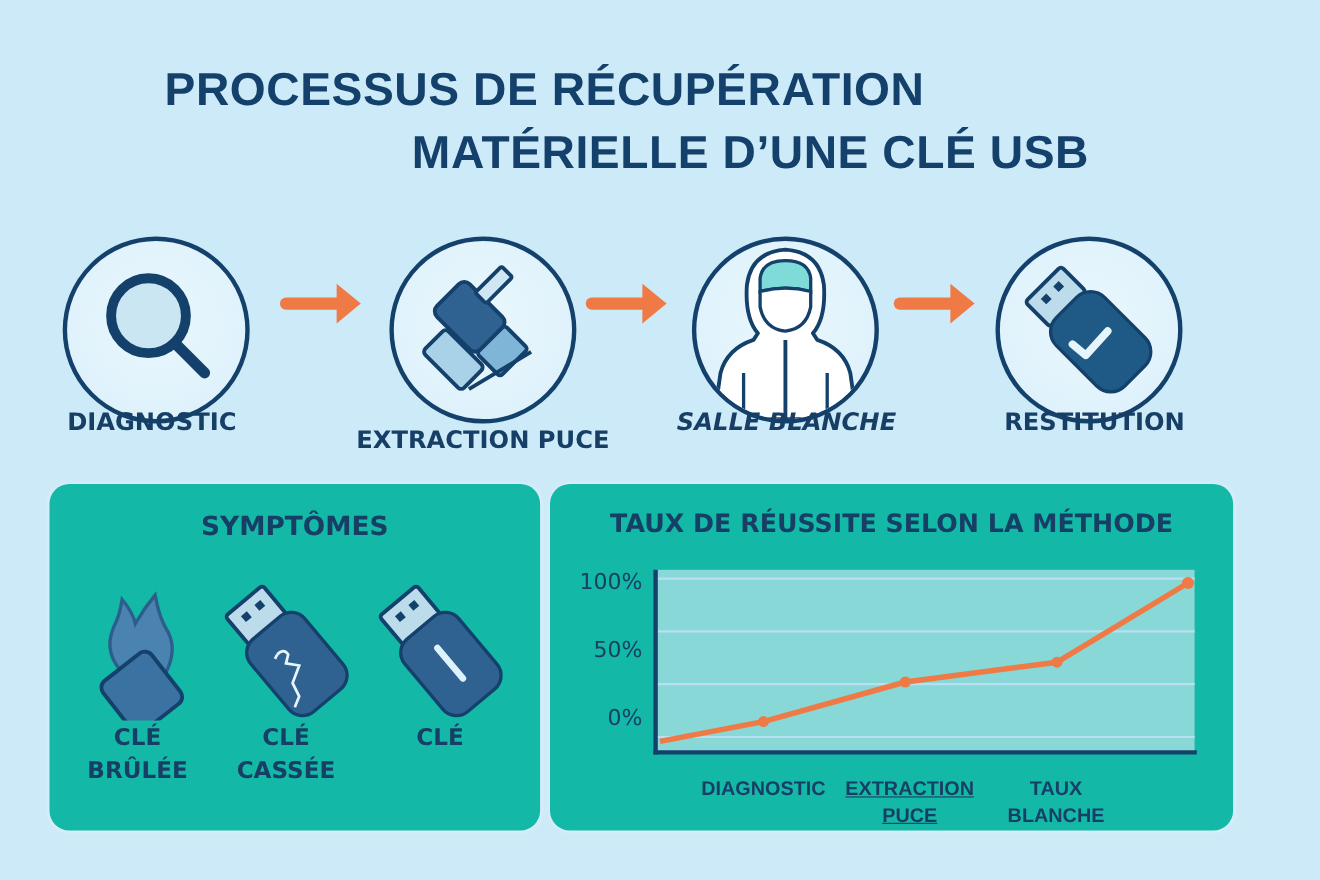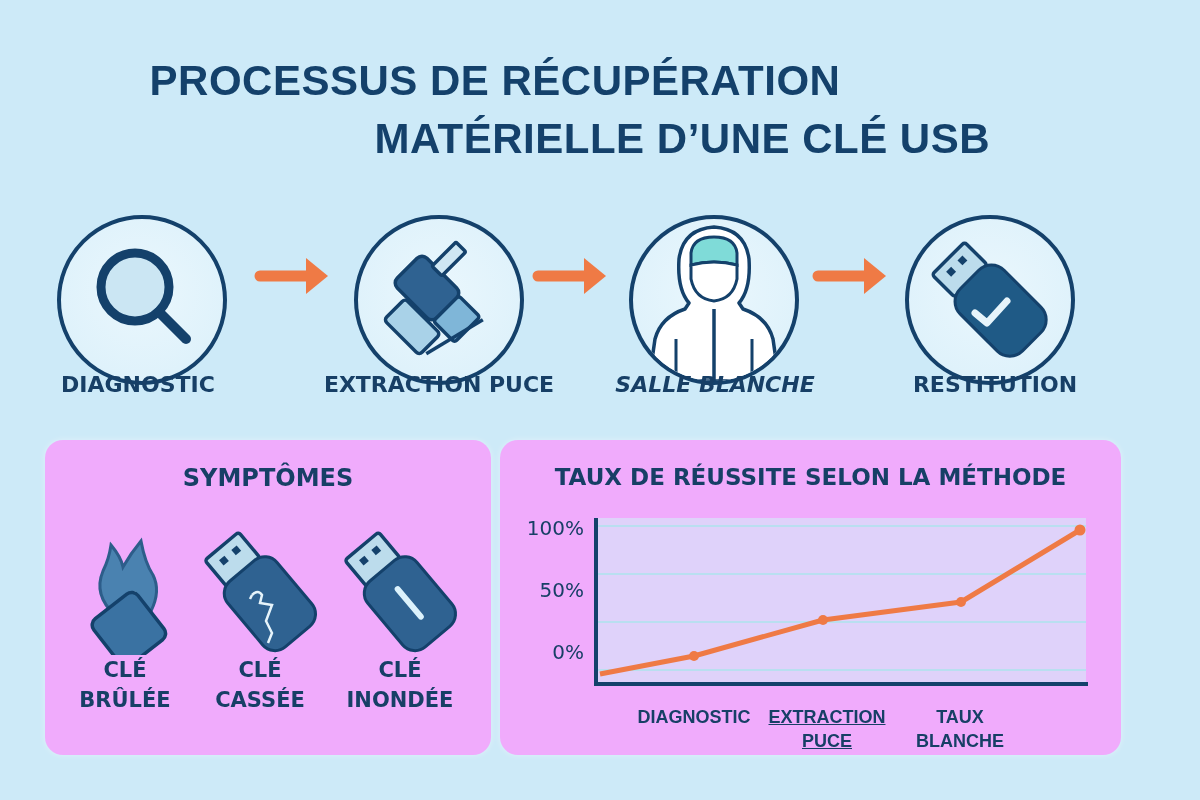--- a/index.html
+++ b/index.html
@@ -40,21 +40,21 @@
     font-weight: 700;
     font-size: 22px;
     color: #173f66;
     text-align: center;
     white-space: nowrap;
   }
   .arrow { position: absolute; top: 256px; width: 80px; height: 40px; }
 
   .panel {
     position: absolute;
-    background: #f0abfc;
+    background: #14b8a6;
     border-radius: 18px;
     box-shadow: 0 0 6px rgba(255,255,255,0.4);
   }
   .panel-title {
     position: absolute;
     font-weight: 700;
     color: #173f66;
     white-space: nowrap;
   }
   .sym {
@@ -116,21 +116,21 @@
   <svg viewBox="0 0 162 162">
     <g transform="rotate(-45 81 81)" stroke="#14416b" stroke-width="3.5" stroke-linejoin="round">
       <rect x="60" y="36" width="42" height="56" rx="7" fill="#2f6291"></rect>
       <rect x="28" y="56" width="30" height="50" rx="4" fill="#a9d2e8"></rect>
       <rect x="62" y="92" width="36" height="30" rx="3" fill="#7fb6d8"></rect>
       <rect x="100" y="52" width="34" height="14" rx="2" fill="#cfe7f3"></rect>
       <line x1="34" y1="110" x2="98" y2="126" stroke-width="3.5"></line>
     </g>
   </svg>
 </div>
-<div class="step-label" style="left:318px; width:242px;">EXTRACTION PUCE</div>
+<div class="step-label" style="left:318px; width:242px;margin-top:16px;">EXTRACTION PUCE</div>
 
 <svg class="arrow" style="left:530px;" viewBox="0 0 80 40">
   <line x1="8" y1="20" x2="56" y2="20" stroke="#ef7a45" stroke-width="11" stroke-linecap="round"></line>
   <polygon points="54,2 76,20 54,38" fill="#ef7a45"></polygon>
 </svg>
 
 <div class="step" style="left:629px; top:215px;">
   <svg viewBox="0 0 162 162">
     <path d="M16 162 L22 120 Q28 98 52 90 L56 84 Q44 70 46 40 Q50 10 81 8 Q112 10 116 40 Q118 70 106 84 L110 90 Q134 98 140 120 L146 162 Z" fill="#ffffff" stroke="#14416b" stroke-width="3.5" stroke-linejoin="round"></path>
     <path d="M58 34 Q60 18 81 18 Q102 18 104 34 L104 46 Q81 40 58 46 Z" fill="#7fdbd8" stroke="#14416b" stroke-width="3"></path>
@@ -194,21 +194,20 @@
     <svg width="120" height="130" viewBox="0 0 120 130">
       <g transform="rotate(-40 60 70)">
         <rect x="40" y="8" width="44" height="34" rx="3" fill="#bcdcec" stroke="#14416b" stroke-width="3.5"></rect>
         <rect x="51" y="17" width="7" height="7" fill="#14416b"></rect>
         <rect x="67" y="17" width="7" height="7" fill="#14416b"></rect>
         <rect x="30" y="40" width="64" height="86" rx="16" fill="#2f6291" stroke="#14416b" stroke-width="3"></rect>
         <line x1="62" y1="64" x2="62" y2="100" stroke="#dcf2fc" stroke-width="6" stroke-linecap="round"></line>
       </g>
     </svg>
     <span class="sym-label">CLÉ</span>
-    <span class="sym-label">INONDÉE</span>
   </div>
 </div>
 
 <div class="panel" style="left:500px; top:440px; width:621px; height:315px;">
   <div class="panel-title" style="left:0; width:621px; text-align:center; top:24px; font-size:23px;">TAUX DE RÉUSSITE SELON LA MÉTHODE</div>
 
   <svg class="chart-svg" width="621" height="315" viewBox="0 0 621 315">
     <rect x="96" y="78" width="490" height="166" fill="#d3edf8" opacity="0.6"></rect>
     <line x1="96" y1="86" x2="586" y2="86" stroke="#b9dff0" stroke-width="2"></line>
     <line x1="96" y1="134" x2="586" y2="134" stroke="#b9dff0" stroke-width="2"></line>

